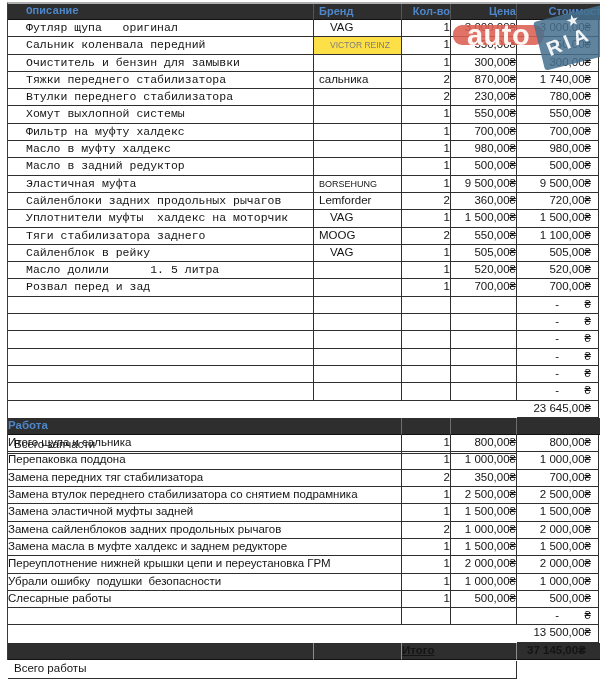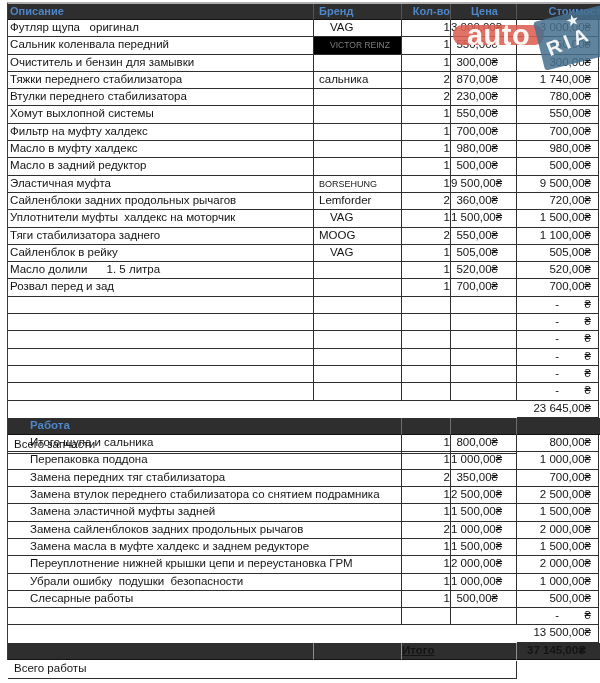--- a/index.html
+++ b/index.html
@@ -8,29 +8,29 @@
     font-family:"Liberation Sans","DejaVu Sans",sans-serif;
   }
   .sheet{position:absolute;left:7px;top:2px;border-top:2px solid #b0b0b0;border-left:1px solid #3a3a3a;}
   .row{display:flex;height:17.3px;box-sizing:border-box;}
   .row > div{
     box-sizing:border-box;height:100%;overflow:hidden;white-space:pre;
     border-right:1px solid #2f2f2f;border-bottom:1px solid #2f2f2f;
     font-size:11.5px;line-height:15.5px;color:#141414;
   }
   
-  .c-desc{width:306px;padding-left:2px;}
+  .c-desc{width:306px;padding-left:18px;font-family:Liberation Mono, monospace;}
   .c-brand{width:88px;padding-left:5px;}
   .c-brand.indent{padding-left:16px;}
   .c-brand.small{font-size:9px;line-height:16px;}
-  .c-brand.small-gray{font-size:8.5px;line-height:16.5px;color:#7d7d7d;background:#000000;text-align:center;padding-left:5px;}
+  .c-brand.small-gray{font-size:8.5px;line-height:16.5px;color:#7d7d7d;background:#fde047;text-align:center;padding-left:5px;}
   .c-qty{width:49px;text-align:right;}
-  .c-price{width:66px;text-align:right;padding-right:18px;}
+  .c-price{width:66px;text-align:right;padding-right:0;}
   .c-cost{width:82px;text-align:right;padding-right:7px;color:#9c9c9c;}
-  .c-descw{width:394px;padding-left:22px;}          
+  .c-descw{width:394px;padding-left:0;}          
   .c-totlbl{width:509px;padding-left:6px;margin-top:36px;}         
 
   
   .row.hdr{height:16px;background:#2e2e2e;}
   .row.hdr > div{color:#4e86c8;font-weight:bold;font-size:11px;line-height:14.5px;
                  border-right:1px solid #565656;border-bottom:1px solid #111;}
   .row.hdr .c-cost{width:95px;color:#4e86c8;padding-right:3px;}
 
   
   .row.section{background:#2e2e2e;}

